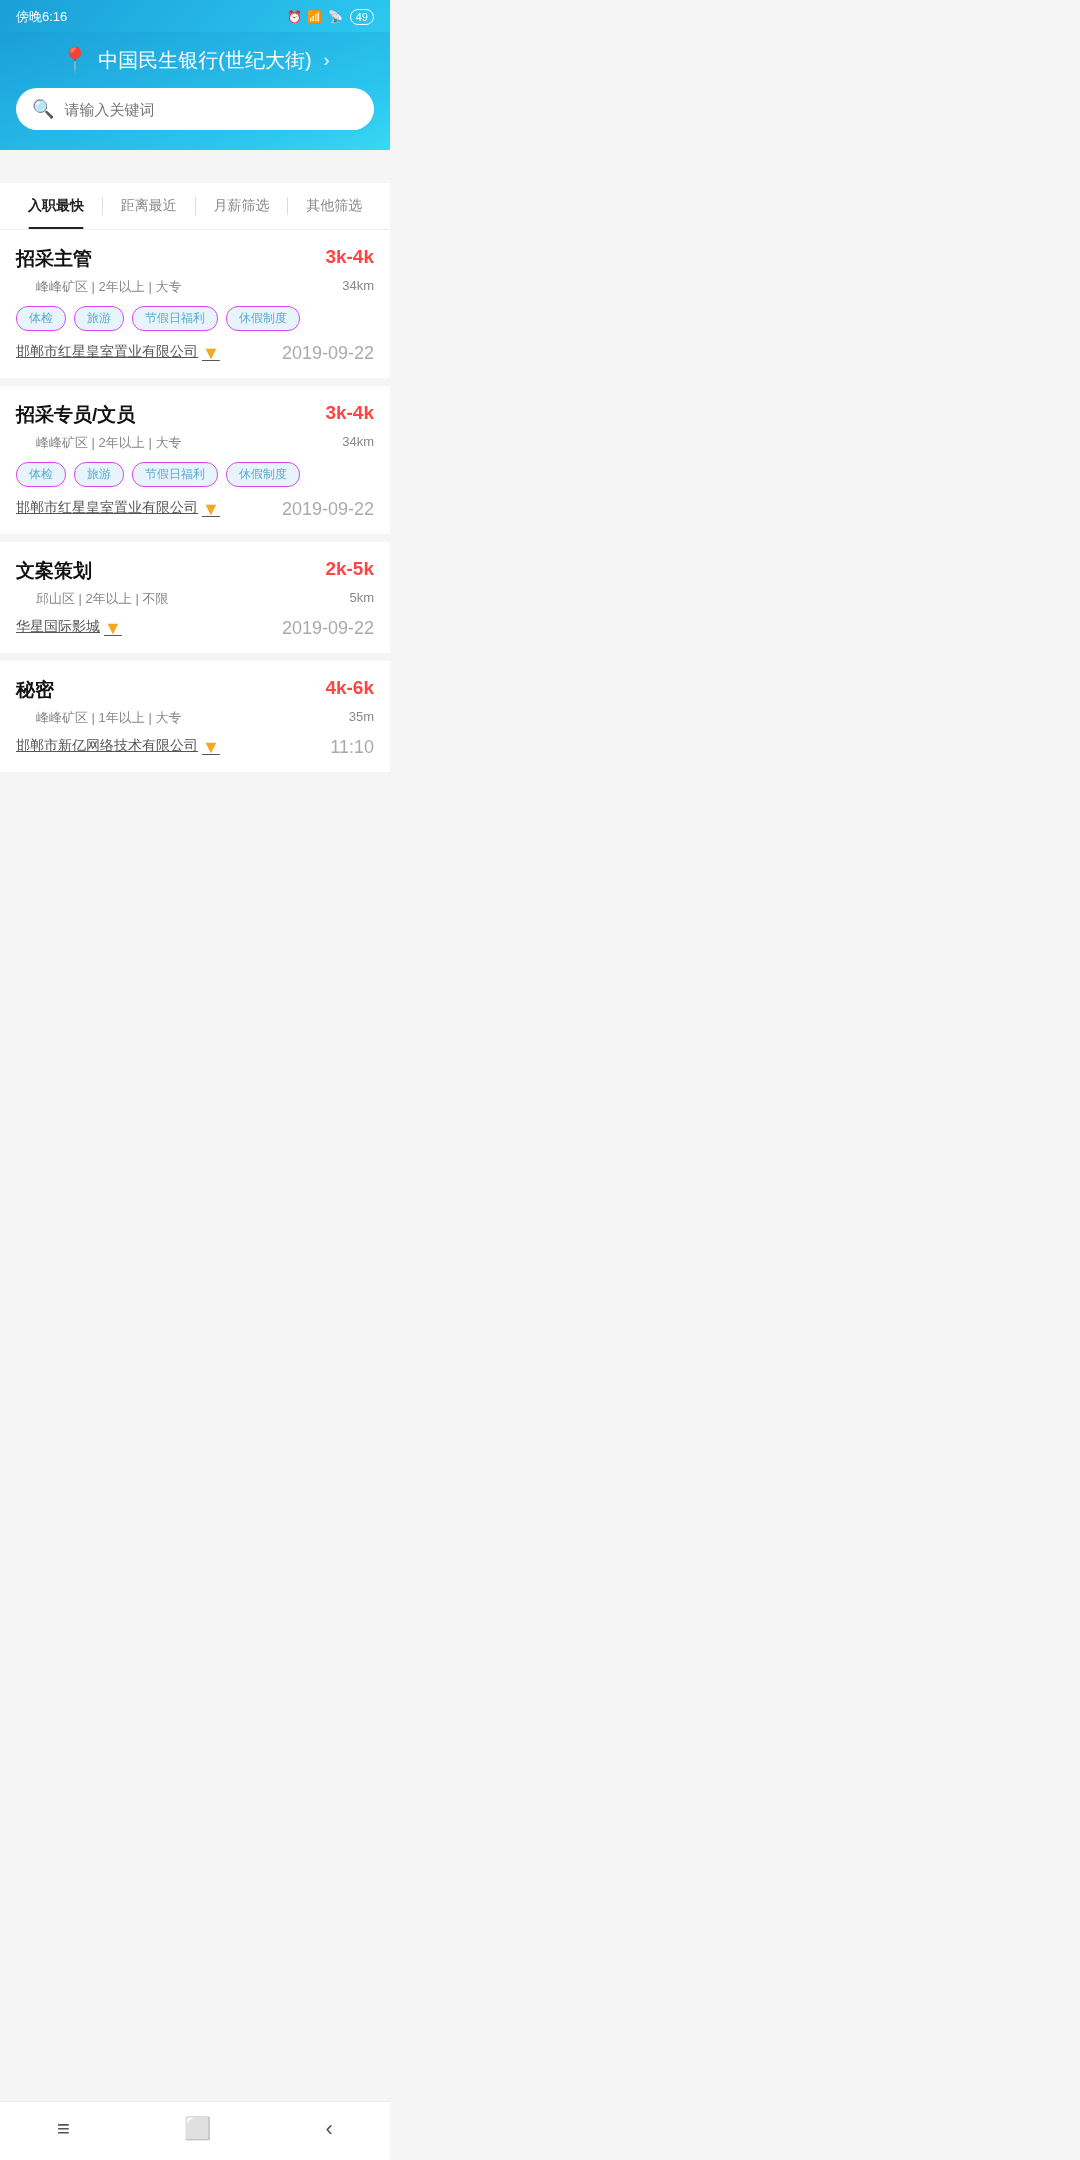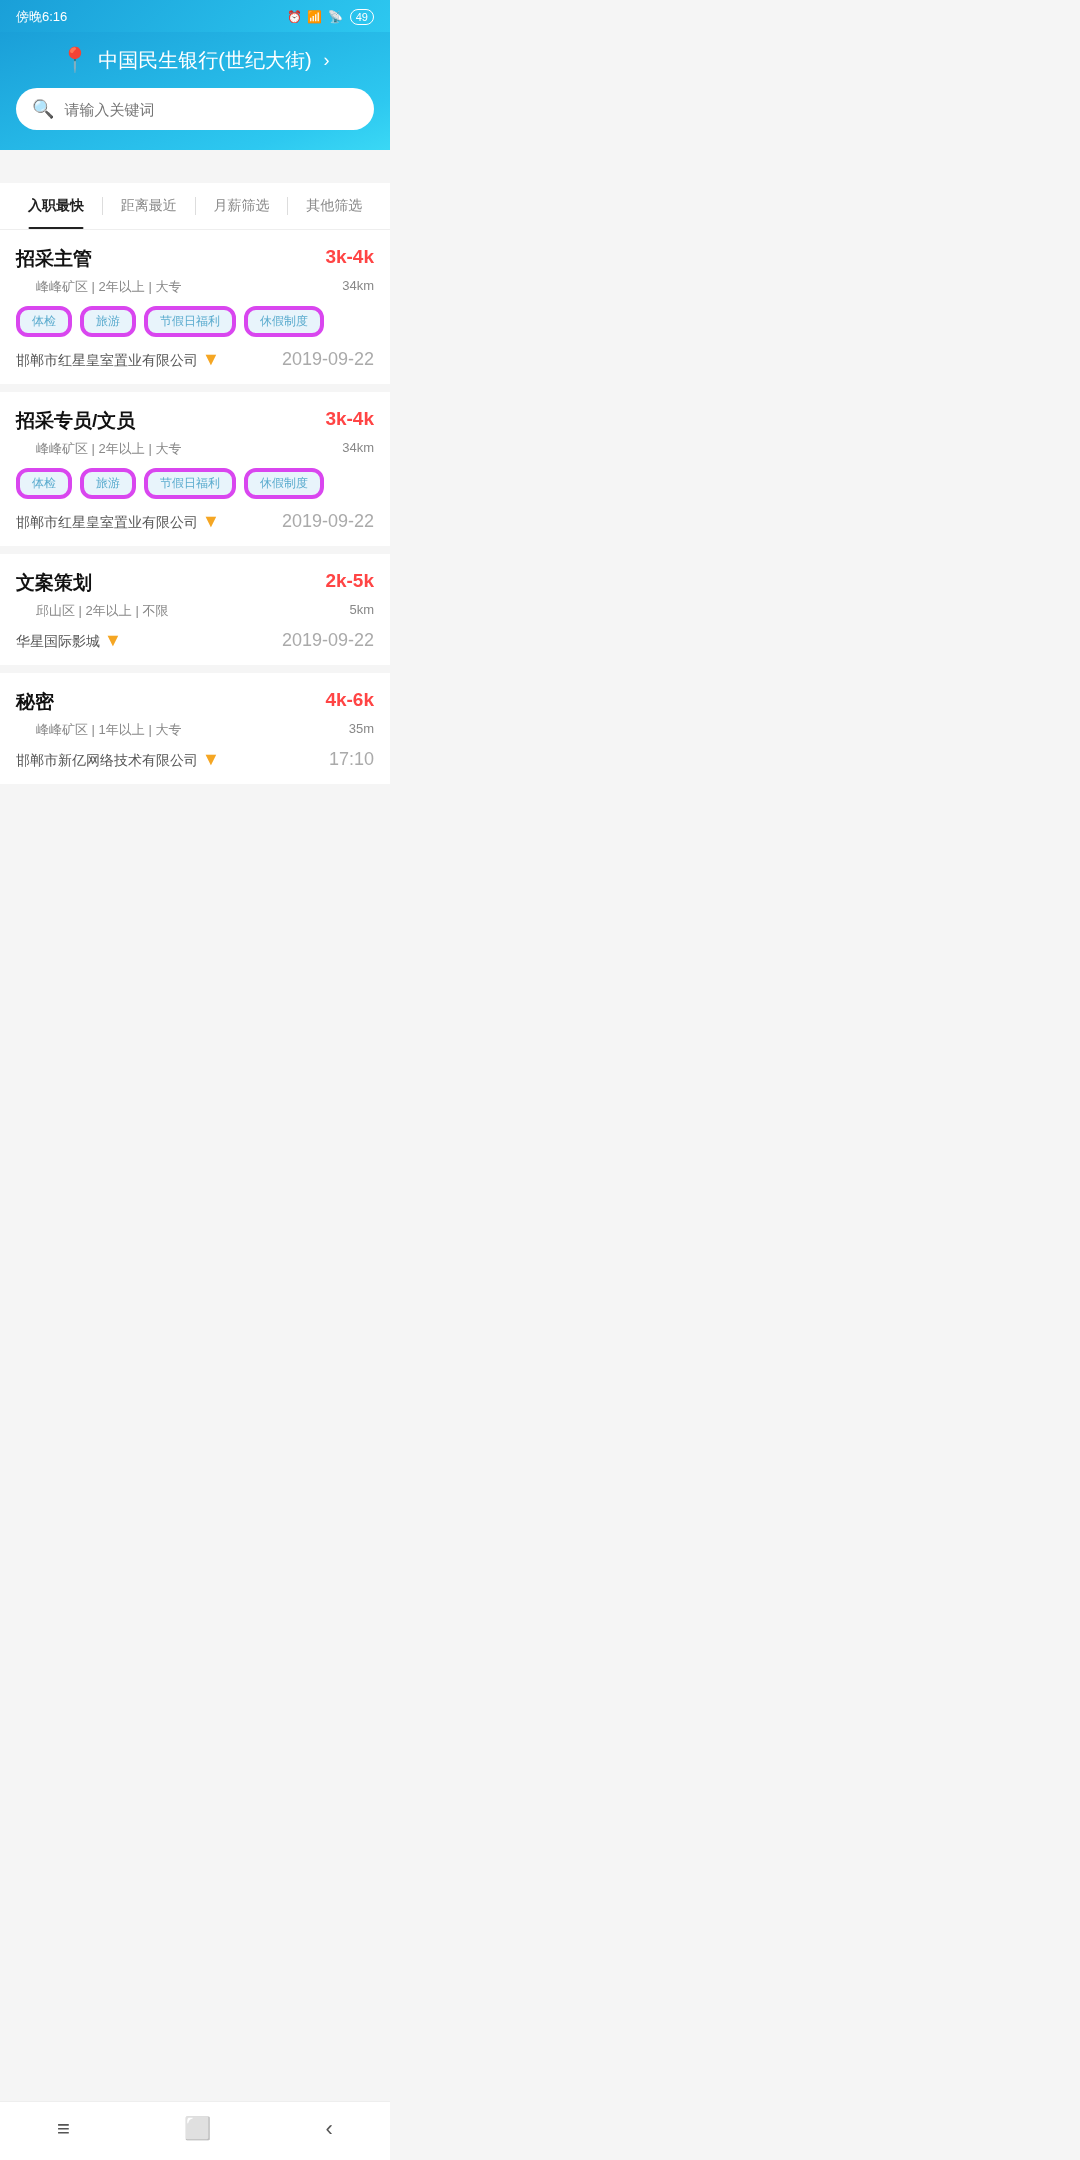--- a/index.html
+++ b/index.html
@@ -149,39 +149,40 @@
     }
     .job-tags {
       display: flex;
       flex-wrap: wrap;
       gap: 8px;
       margin-bottom: 12px;
     }
     .tag {
       background: #e8f4fb;
       color: #5aabce;
-      border: 4px solid #d946ef;
+      border: 1px solid #d946ef;
       border-radius: 12px;
       padding: 3px 12px;
       font-size: 12px;
       font-family: Liberation Mono, monospace;
     }
     .job-footer {
       display: flex;
       justify-content: space-between;
       align-items: center;
       font-size: 13px;
       color: #888;
     }
     .company-name {
       display: flex;
-      align-items: flex-end;
+      align-items: flex-start;
       gap: 4px;
       color: #555;
       font-size: 14px;
+      text-decoration: underline;
     }
     .verified-icon {
       color: #f5a623;
       font-size: 18px;
     }
     .job-date {
       font-size: 18px;
       color: #aaa;
     }
 
@@ -320,21 +321,21 @@
     <div class="job-meta">
       <span>峰峰矿区 | 1年以上 | 大专</span>
       <span>35m</span>
     </div>
 
     <div class="job-footer">
       <div class="company-name">
         <span>邯郸市新亿网络技术有限公司</span>
         <span class="verified-icon">▼</span>
       </div>
-      <span class="job-date">17:10</span>
+      <span class="job-date">11:10</span>
     </div>
   </div>
   </div>
 
 <div class="bottom-nav">
   <span class="nav-icon">≡</span>
   <span class="nav-icon">⬜</span>
   <span class="nav-icon">‹</span>
 </div>
 

